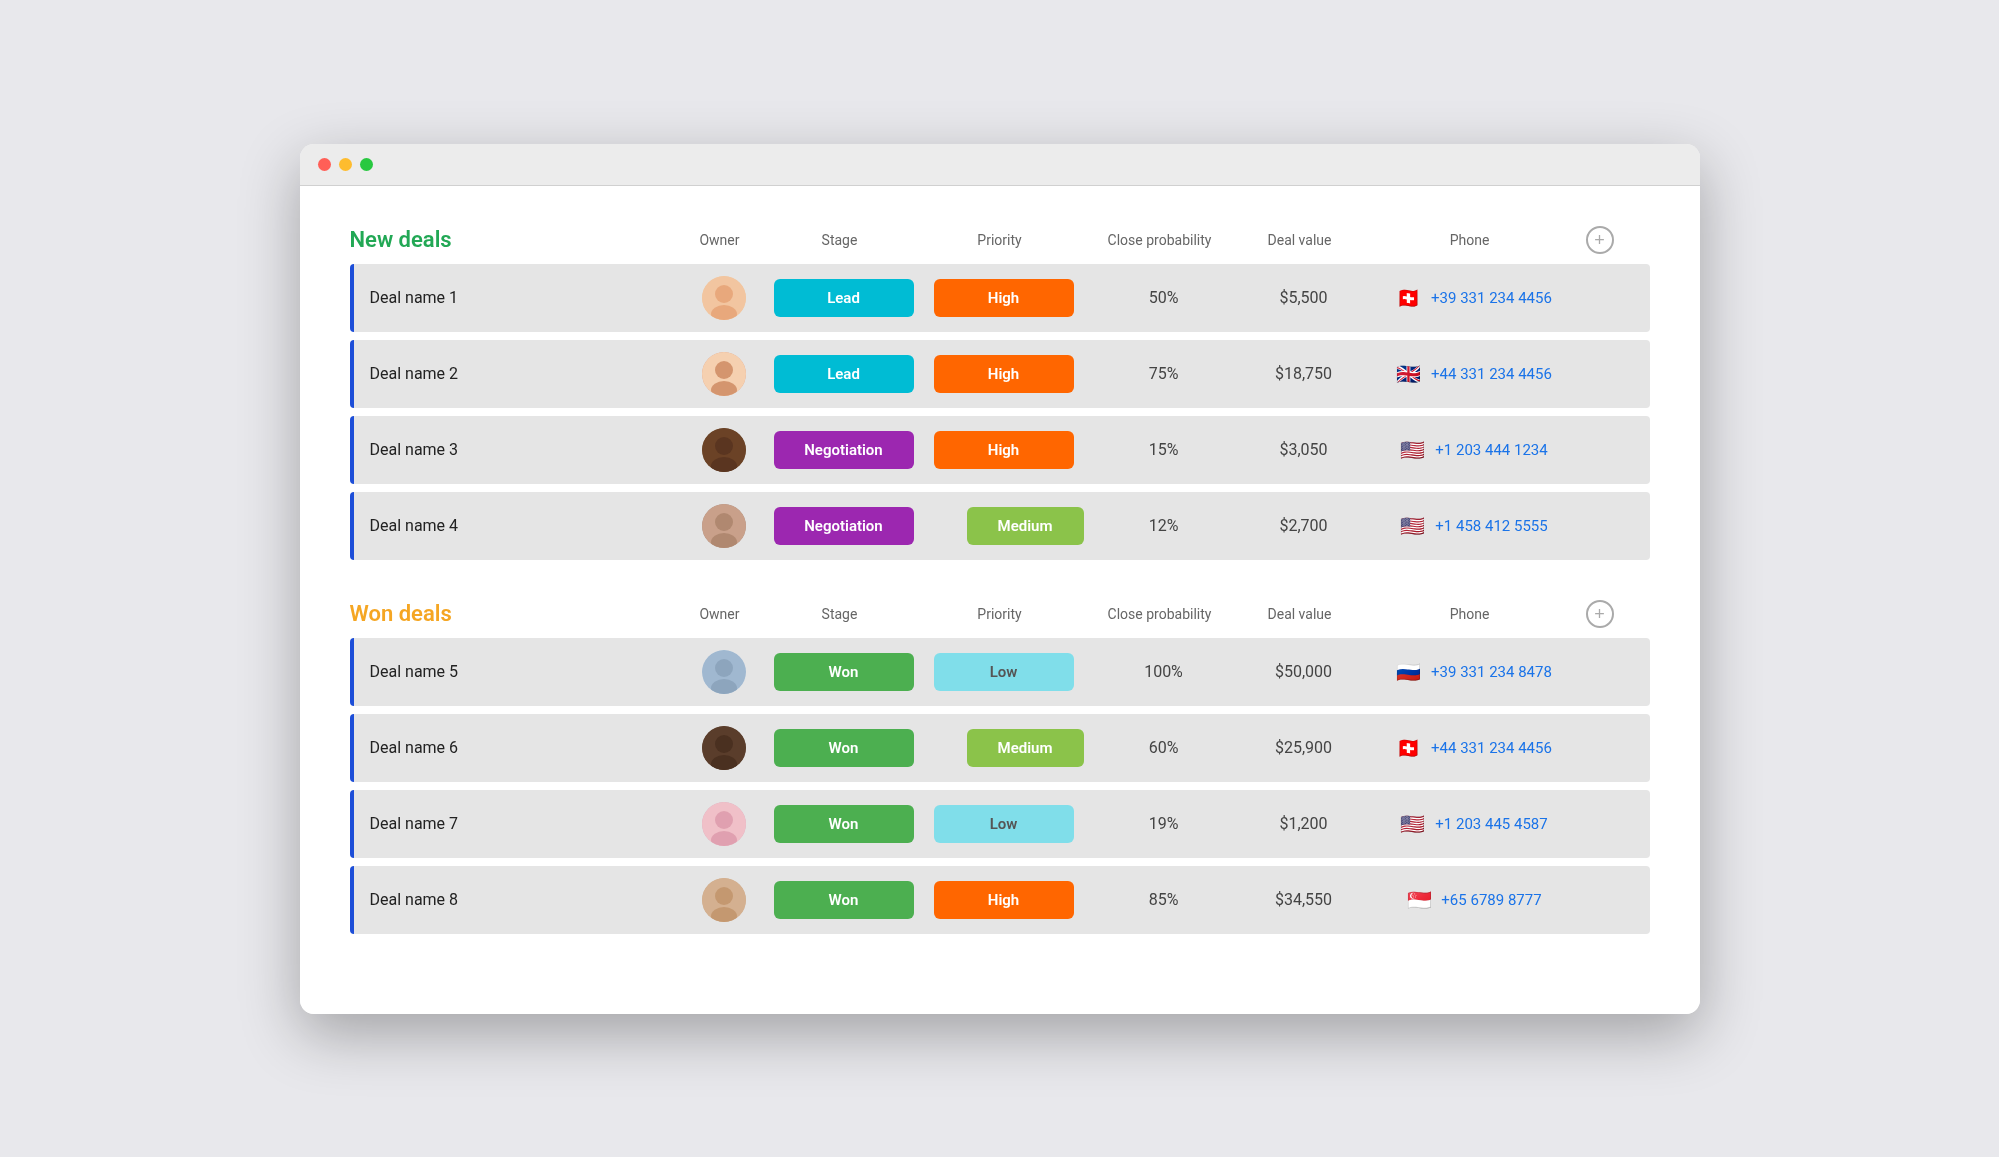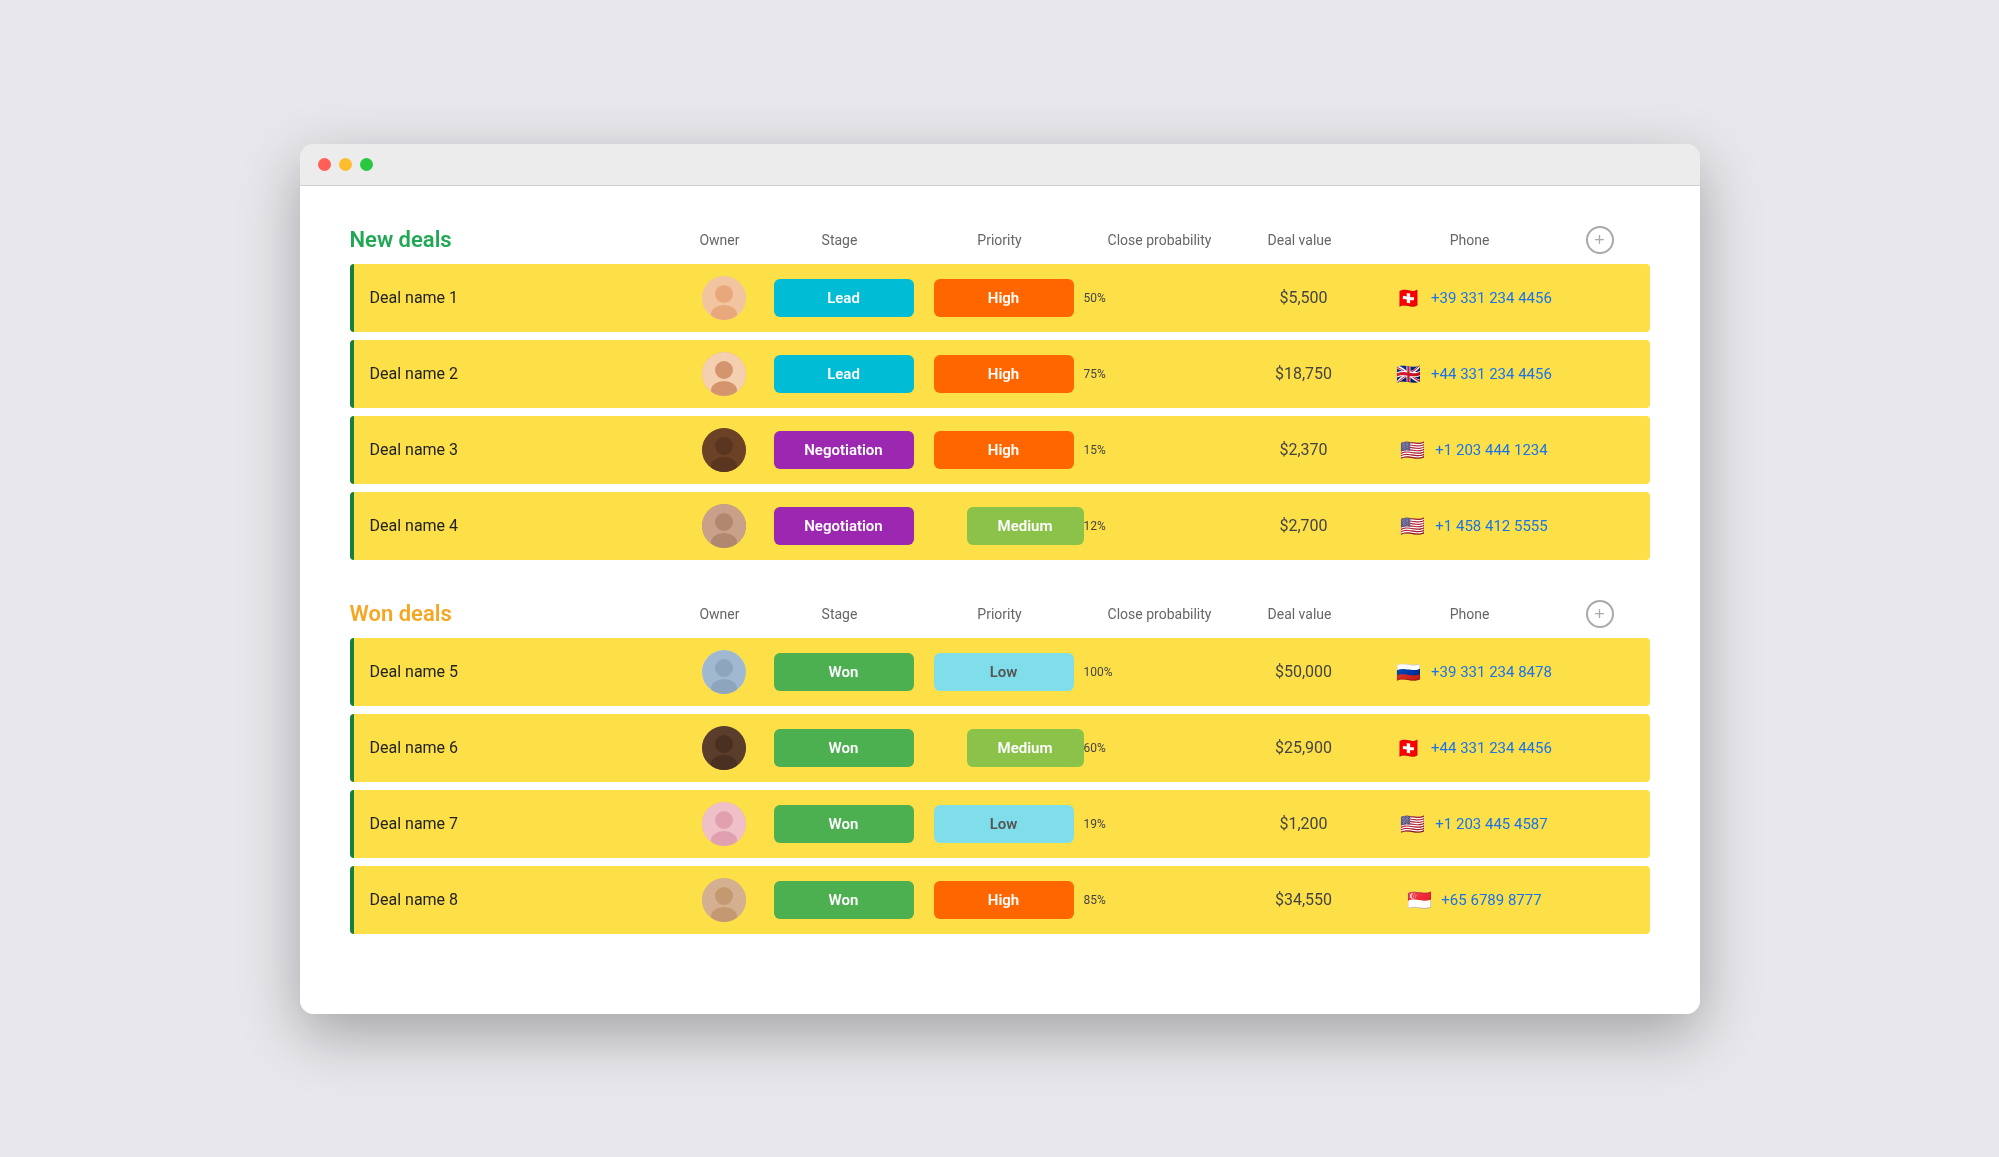--- a/index.html
+++ b/index.html
@@ -97,22 +97,22 @@
       color: #aaa;
       font-size: 18px;
       cursor: pointer;
       display: flex; align-items: center; justify-content: center;
       line-height: 1;
     }
     .deal-row {
       display: grid;
       grid-template-columns: 330px 80px 160px 160px 160px 120px 220px 40px;
       align-items: center;
-      background: #fde047;
-      border-left: 4px solid #15803d;
+      background: #e5e5e5;
+      border-left: 4px solid #1d4ed8;
       margin-bottom: 8px;
       border-radius: 4px;
       min-height: 68px;
       padding: 10px 0;
     }
     .deal-name {
       font-size: 16px;
       color: #222;
       padding-left: 16px;
       font-weight: 400;
@@ -145,22 +145,22 @@
       font-weight: 600;
       color: #fff;
     }
     .badge-lead { background: #00bcd4; }
     .badge-negotiation { background: #9c27b0; }
     .badge-won { background: #4caf50; }
     .badge-high { background: #ff6600; }
     .badge-medium { background: #8bc34a; margin-left: 43px; }
     .badge-low { background: #80deea; color: #555; text-align: center; }
     .prob-cell {
-      text-align: left;
-      font-size: 12px;
+      text-align: center;
+      font-size: 16px;
       color: #444;
     }
     .value-cell {
       text-align: center;
       font-size: 16px;
       color: #444;
     }
     .phone-cell {
       display: flex;
       align-items: center;
@@ -277,21 +277,21 @@
                 </svg>
           </div>
         </div>
         <div class="stage-cell">
           <span class="badge badge-negotiation">Negotiation</span>
         </div>
         <div class="priority-cell">
           <span class="badge badge-high">High</span>
         </div>
         <div class="prob-cell">15%</div>
-        <div class="value-cell">$2,370</div>
+        <div class="value-cell">$3,050</div>
         <div class="phone-cell">
           <span class="flag">🇺🇸</span>
           <a class="phone-link" href="tel:+1 203 444 1234">+1 203 444 1234</a>
         </div>
         <div></div>
       </div>
           <div class="deal-row">
         <div class="deal-name">Deal name 4</div>
         <div class="owner-cell">
           <div class="avatar av4">

